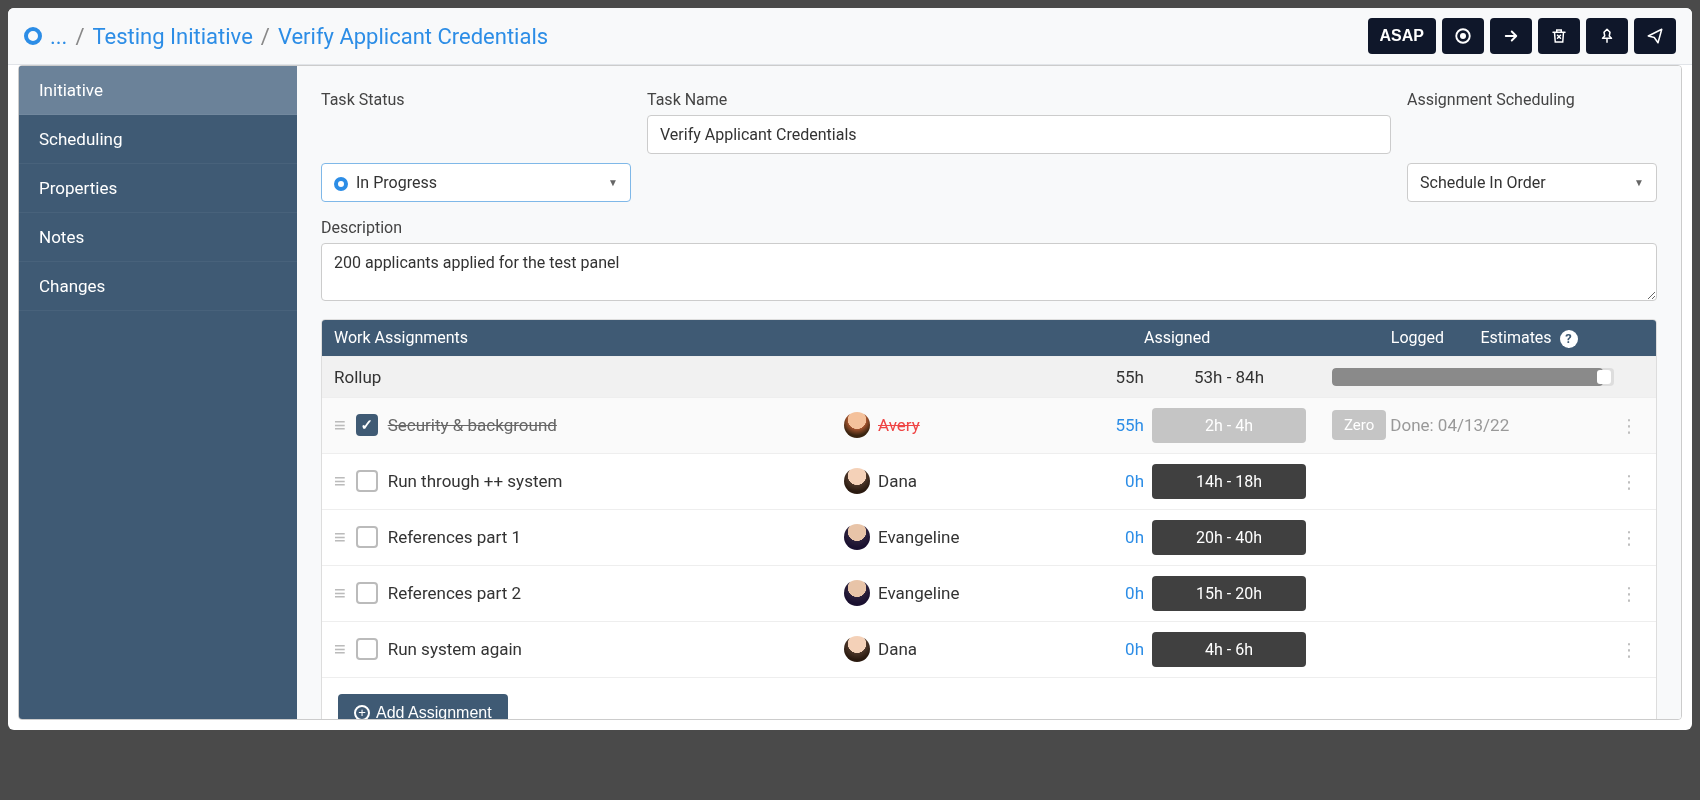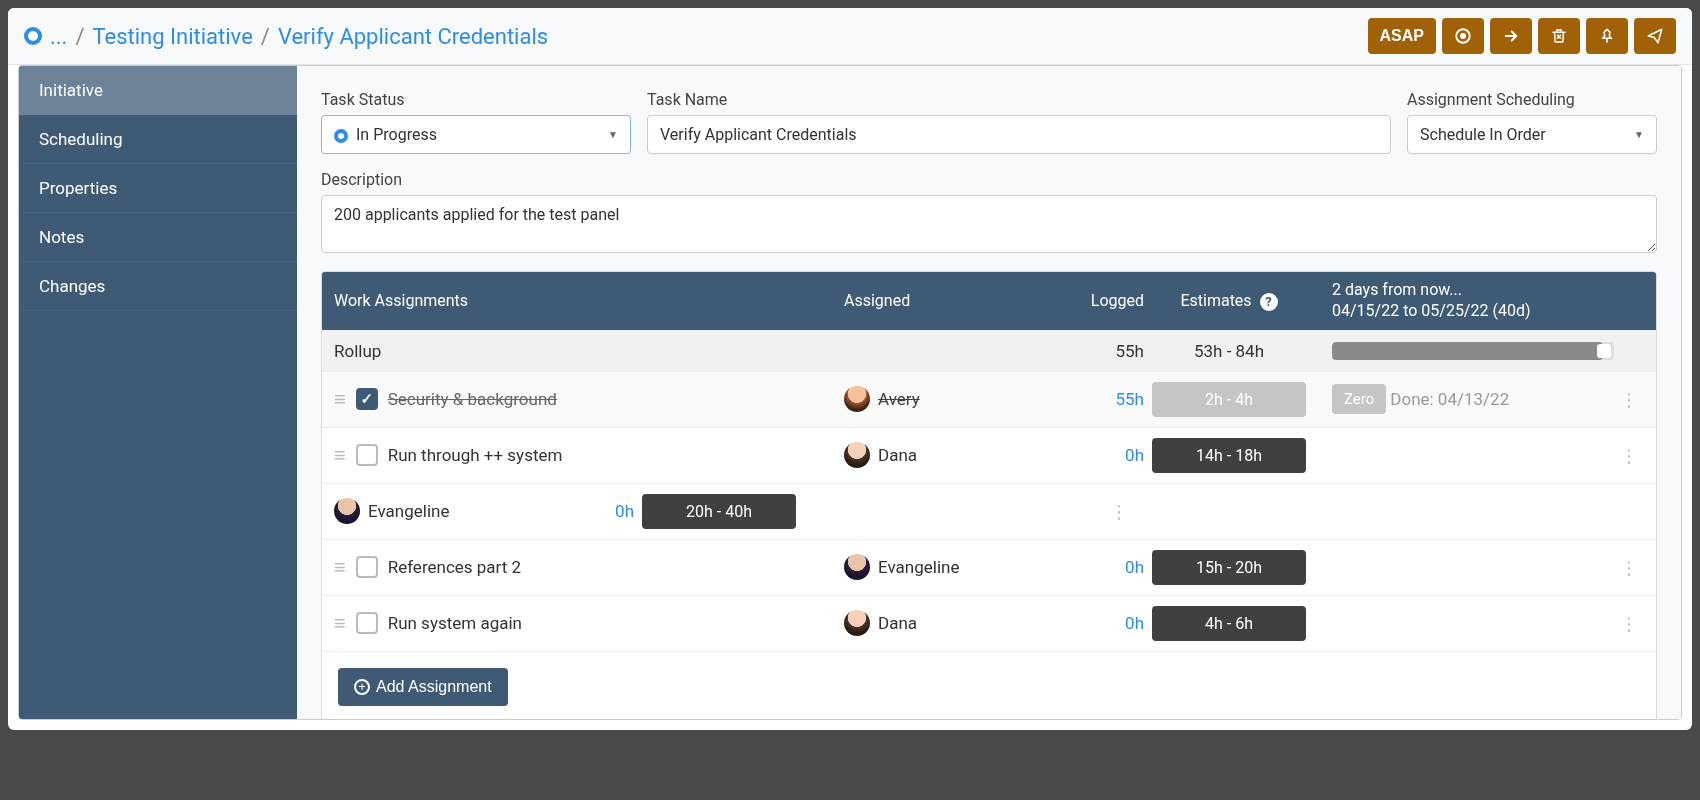--- a/index.html
+++ b/index.html
@@ -34,21 +34,21 @@
 }
 .bc-status-icon {
   width: 18px; height: 18px;
   border: 4px solid #2c8de6;
   border-radius: 50%;
 }
 .bc-link { color: #2c8de6; text-decoration: none; }
 .bc-sep { color: #888; }
 .toolbar-buttons { display: flex; gap: 6px; }
 .tb-btn {
-  background: #a16207;
+  background: #0f172a;
   color: #fff;
   border: none;
   border-radius: 4px;
   height: 36px;
   min-width: 42px;
   padding: 0 12px;
   display: flex;
   align-items: center;
   justify-content: center;
   font-size: 16px;
@@ -102,20 +102,21 @@
   padding: 9px 12px;
   font-size: 16px;
   color: #333;
   font-family: inherit;
 }
 .select-box {
   display: flex;
   align-items: center;
   justify-content: space-between;
   cursor: pointer;
+  margin-top: 48px;
 }
 .select-box .caret {
   font-size: 10px;
   color: #666;
 }
 .field-status .select-box { border-color: #7fb8e8; }
 .status-dot {
   width: 14px; height: 14px;
   border: 4px solid #2c8de6;
   border-radius: 50%;
@@ -194,21 +195,21 @@
 .assigned-cell { display: flex; align-items: center; gap: 8px; }
 .avatar {
   width: 26px; height: 26px;
   border-radius: 50%;
   display: inline-block;
   flex-shrink: 0;
 }
 .av-avery { background: radial-gradient(circle at 50% 30%, #f4c19b 40%, #a0522d 42%, #3a2410 70%); }
 .av-dana { background: radial-gradient(circle at 50% 30%, #f4d1b8 40%, #4a3528 42%, #2a1a10 70%); }
 .av-evangeline { background: radial-gradient(circle at 50% 30%, #e8c4a8 40%, #2a1f3a 42%, #1a1030 70%); }
-.assigned-name.done { text-decoration: line-through; color: #404040; text-align: right; }
+.assigned-name.done { text-decoration: line-through; color: #ef4444; text-align: right; }
 .logged-val { color: #2c8de6; text-align: right; }
 .est-pill {
   background: #404040;
   color: #fff;
   border-radius: 4px;
   padding: 8px 0;
   text-align: center;
   margin: 0 8px;
   font-size: 16px;
 }
@@ -361,24 +362,20 @@
 
       <div class="table-wrap">
         <div class="tbl-header">
           <div class="col-work">Work Assignments</div>
           <div class="col-assigned">Assigned</div>
           <div class="col-logged">Logged</div>
           <div class="col-est">
             <span>Estimates</span>
             <span class="help-icon">?</span>
           </div>
-          <div class="col-bar">
-            <span>2 days from now...</span>
-            <span>04/15/22 to 05/25/22 (40d)</span>
-          </div>
           <div class="col-menu"></div>
         </div>
 
         <div class="tbl-row rollup">
           <div class="col-work">Rollup</div>
           <div class="col-assigned"></div>
           <div class="col-logged">55h</div>
           <div class="col-est">53h - 84h</div>
           <div class="col-bar">
             <div class="bar-track">
@@ -425,20 +422,25 @@
                 <div class="est-pill ">14h - 18h</div>
               </div>
     <div class="col-bar" style="display:flex;align-items:center">
                 <div class="bar-track">
                   <div class="bar-fill" style="left:0%;width:22%"></div>
                 </div>
               </div>
     <div class="col-menu row-menu">⋮</div>
   </div>
             <div class="tbl-row">
+    <div class="col-work work-cell">
+      <span class="drag-handle"></span>
+      <span class="check "></span>
+      <span class="work-name ">References part 1</span>
+    </div>
     <div class="col-assigned assigned-cell">
       <span class="avatar av-evangeline"></span>
       <span class="assigned-name ">Evangeline</span>
     </div>
     <div class="col-logged logged-val">0h</div>
     <div class="col-est">
                 <div class="est-pill ">20h - 40h</div>
               </div>
     <div class="col-bar" style="display:flex;align-items:center">
                 <div class="bar-track">

